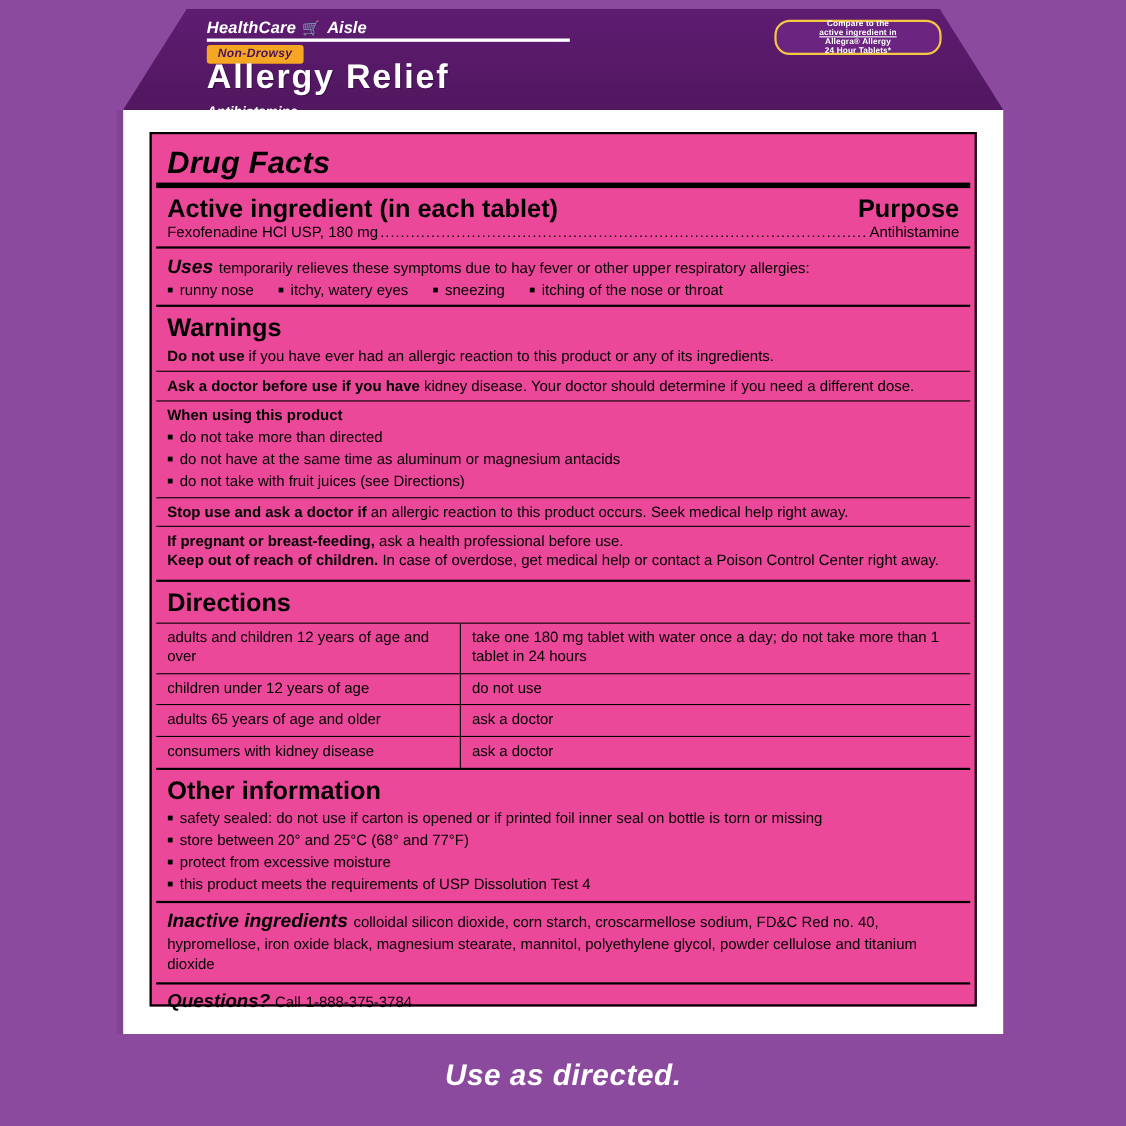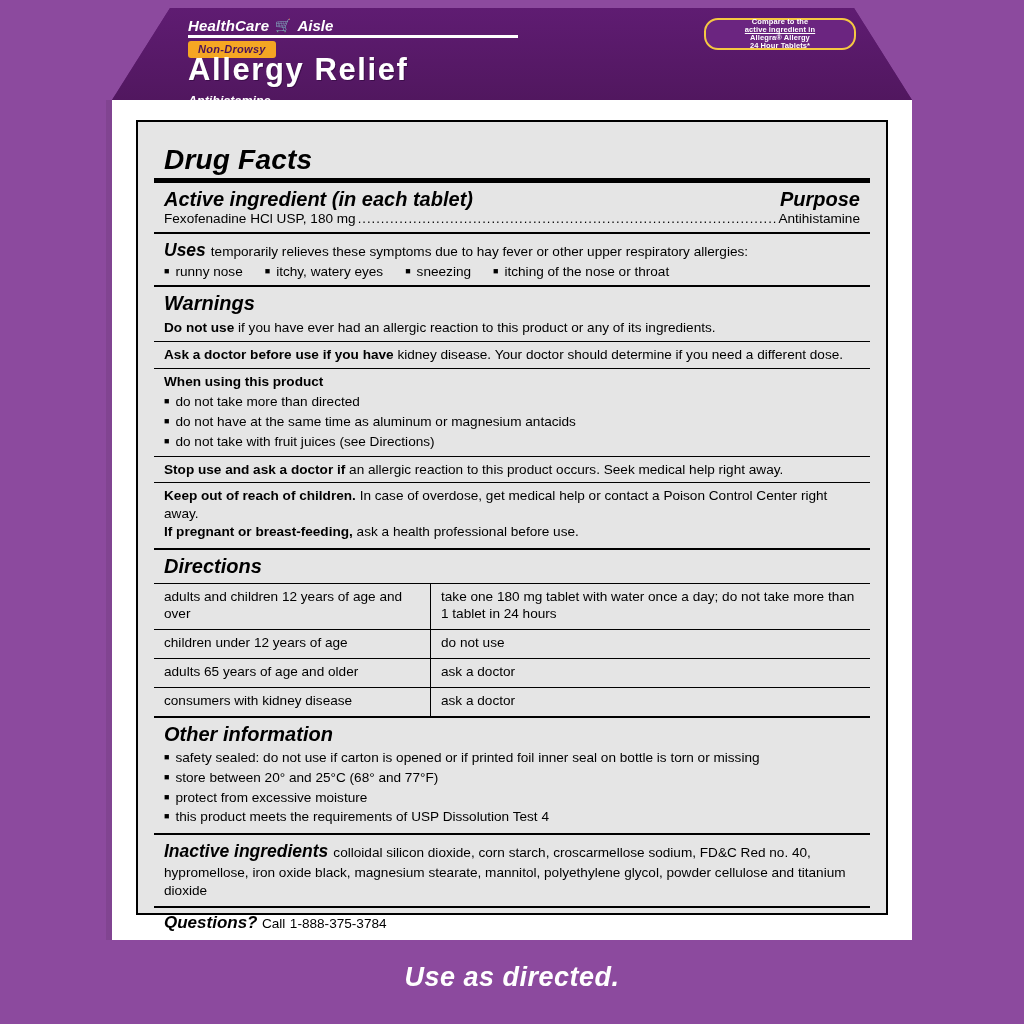--- a/index.html
+++ b/index.html
@@ -160,22 +160,22 @@
   }
 
   .facts-box {
     position: absolute;
     left: 24px;
     top: 20px;
     width: 752px;
     height: 795px;
     border: 2.5px solid #000;
     box-sizing: border-box;
-    background: #e5e5e5;
-    padding: 16px;
+    background: #ec4899;
+    padding: 4px;
   }
 
   .dfacts-title {
     font-size: 28px;
     font-weight: bold;
     font-style: italic;
     padding: 6px 10px 2px 10px;
     letter-spacing: 0.2px;
   }
 
@@ -184,23 +184,22 @@
   .rule-thin  { border-top: 1px solid #000; }
 
   .sect { padding: 5px 10px 6px 10px; }
 
   .row-between {
     display: flex;
     justify-content: space-between;
     align-items: baseline;
   }
   .h-italic {
-    font-size: 20px;
-    font-weight: bold;
-    font-style: italic;
+    font-size: 23px;
+    font-weight: bold;
   }
   .h-italic-sm {
     font-size: 17px;
     font-weight: bold;
     font-style: italic;
   }
   .body-t {
     font-size: 13.6px;
     line-height: 1.28;
   }
@@ -396,26 +395,26 @@
             </ul>
           </div>
           <div class="rule-thin"></div>
           <div class="warn-line">
             <span class="bold">Stop use and ask a doctor if</span>
             <span>an allergic reaction to this product occurs. Seek medical help right away.</span>
           </div>
           <div class="rule-thin"></div>
           <div class="warn-line">
             <div>
+              <span class="bold">If pregnant or breast-feeding,</span>
+              <span>ask a health professional before use.</span>
+            </div>
+            <div>
               <span class="bold">Keep out of reach of children.</span>
               <span>In case of overdose, get medical help or contact a Poison Control Center right away.</span>
-            </div>
-            <div>
-              <span class="bold">If pregnant or breast-feeding,</span>
-              <span>ask a health professional before use.</span>
             </div>
           </div>
         </div>
         <div class="rule-med"></div>
 
         <div style="padding:5px 0 0 0;">
           <div style="padding:0 10px 5px 10px;">
             <span class="h-italic">Directions</span>
           </div>
           <div class="rule-thin"></div>

